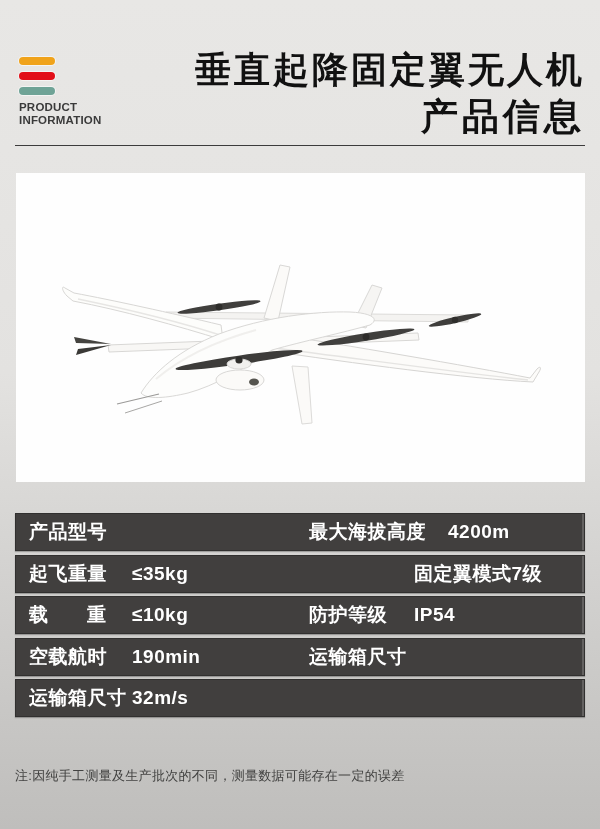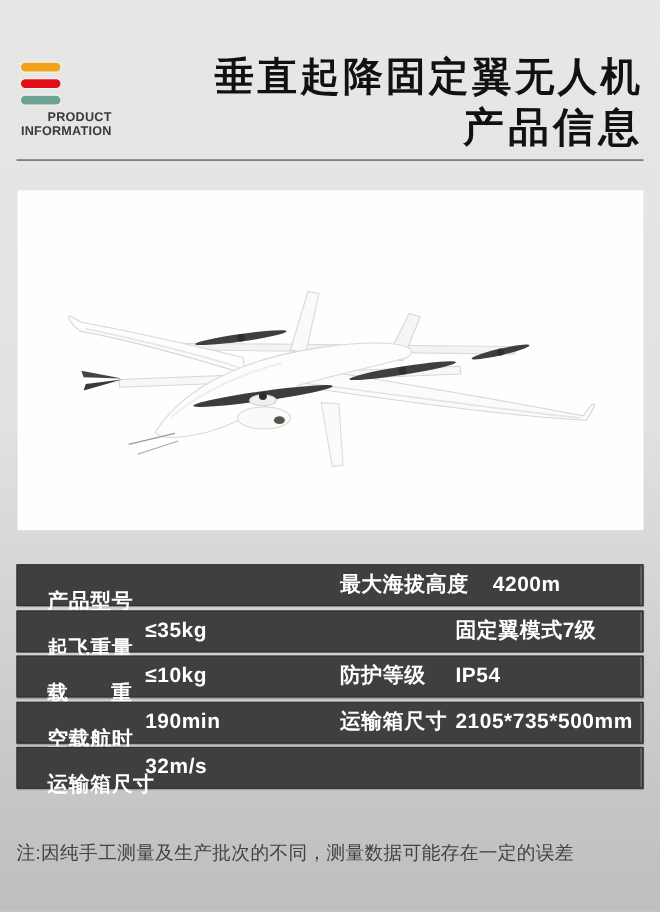--- a/index.html
+++ b/index.html
@@ -12,21 +12,21 @@
     position:relative;width:600px;height:829px;
     background:linear-gradient(180deg,#e8e7e5 0%,#e3e2e0 45%,#cfcecc 75%,#c2c1bf 95%,#bfbebc 100%);
   }
 
   
   .logo{position:absolute;left:19px;top:57px;}
   .logo .bar{width:36px;height:8px;border-radius:4px;margin-bottom:7px;box-shadow:0 0 0 1px rgba(255,255,255,.55);}
   .bar-orange{background:#F0A31B;}
   .bar-red{background:#E20E18;}
   .bar-teal{background:#6FA396;}
-  .logo-caption{position:absolute;left:19px;top:101px;color:#3a3a3a;font-size:11.5px;font-weight:700;line-height:13px;letter-spacing:.2px;text-align:right;}
+  .logo-caption{position:absolute;left:19px;top:101px;color:#3a3a3a;font-size:11.5px;font-weight:700;line-height:13px;letter-spacing:.2px;}
   .title{
     position:absolute;right:15px;top:50px;width:560px;
     text-align:right;color:#111;font-weight:700;
     font-size:36px;line-height:46px;letter-spacing:3px;font-family:Liberation Mono, monospace;
   }
   .title .t2{font-size:37px;letter-spacing:4px;}
   .header-rule{position:absolute;left:15px;top:145px;width:570px;height:0;border-top:1.5px solid #3c3c3c;}
 
   
   .image-panel{
@@ -39,31 +39,31 @@
   .spec-table{position:absolute;left:15px;top:513px;width:570px;}
   .spec-row{
     position:relative;height:38px;margin-bottom:3.5px;
     background:#413f3e;border:1px solid #31302f;box-sizing:border-box;
     box-shadow:inset -2px 0 0 rgba(255,255,255,.18), 0 1px 1px rgba(0,0,0,.25);
   }
   .spec-row span{
     position:absolute;top:0;line-height:36px;white-space:nowrap;
     color:#fff;font-size:19px;font-weight:700;letter-spacing:.5px;
   }
-  .spec-row .c1{left:27px;margin-top:16px;}
+  .spec-row .c1{left:13px;}
   .spec-row .c1.justify2{width:77px;text-align:justify;text-align-last:justify;letter-spacing:0;}
   .spec-row .v1{left:116px;}
   .spec-row .c2{left:293px;}
   .spec-row .v2{left:398px;}
   .spec-row:nth-child(1) .v2{left:432px;}
 
   
   .note{
     position:absolute;left:15px;top:762px;width:575px;
-    color:#424241;font-size:17px;font-weight:500;letter-spacing:.3px;line-height:28px;
+    color:#424241;font-size:13px;font-weight:500;letter-spacing:.3px;line-height:28px;
   }
 </style>
 </head>
 <body>
 
 <div class="page">
 
   <div class="logo">
     <div class="bar bar-orange"></div>
     <div class="bar bar-red"></div>
@@ -138,21 +138,20 @@
     <div class="spec-row">
       <span class="c1 justify2">载重</span>
       <span class="v1">≤10kg</span>
       <span class="c2">防护等级</span>
       <span class="v2">IP54</span>
     </div>
     <div class="spec-row">
       <span class="c1">空载航时</span>
       <span class="v1">190min</span>
       <span class="c2">运输箱尺寸</span>
-      <span class="v2">2105*735*500mm</span>
     </div>
     <div class="spec-row">
       <span class="c1">运输箱尺寸</span>
       <span class="v1">32m/s</span>
       <span class="c2"></span>
       <span class="v2"></span>
     </div>
   </div>
 
   <div class="note">注:因纯手工测量及生产批次的不同，测量数据可能存在一定的误差</div>

